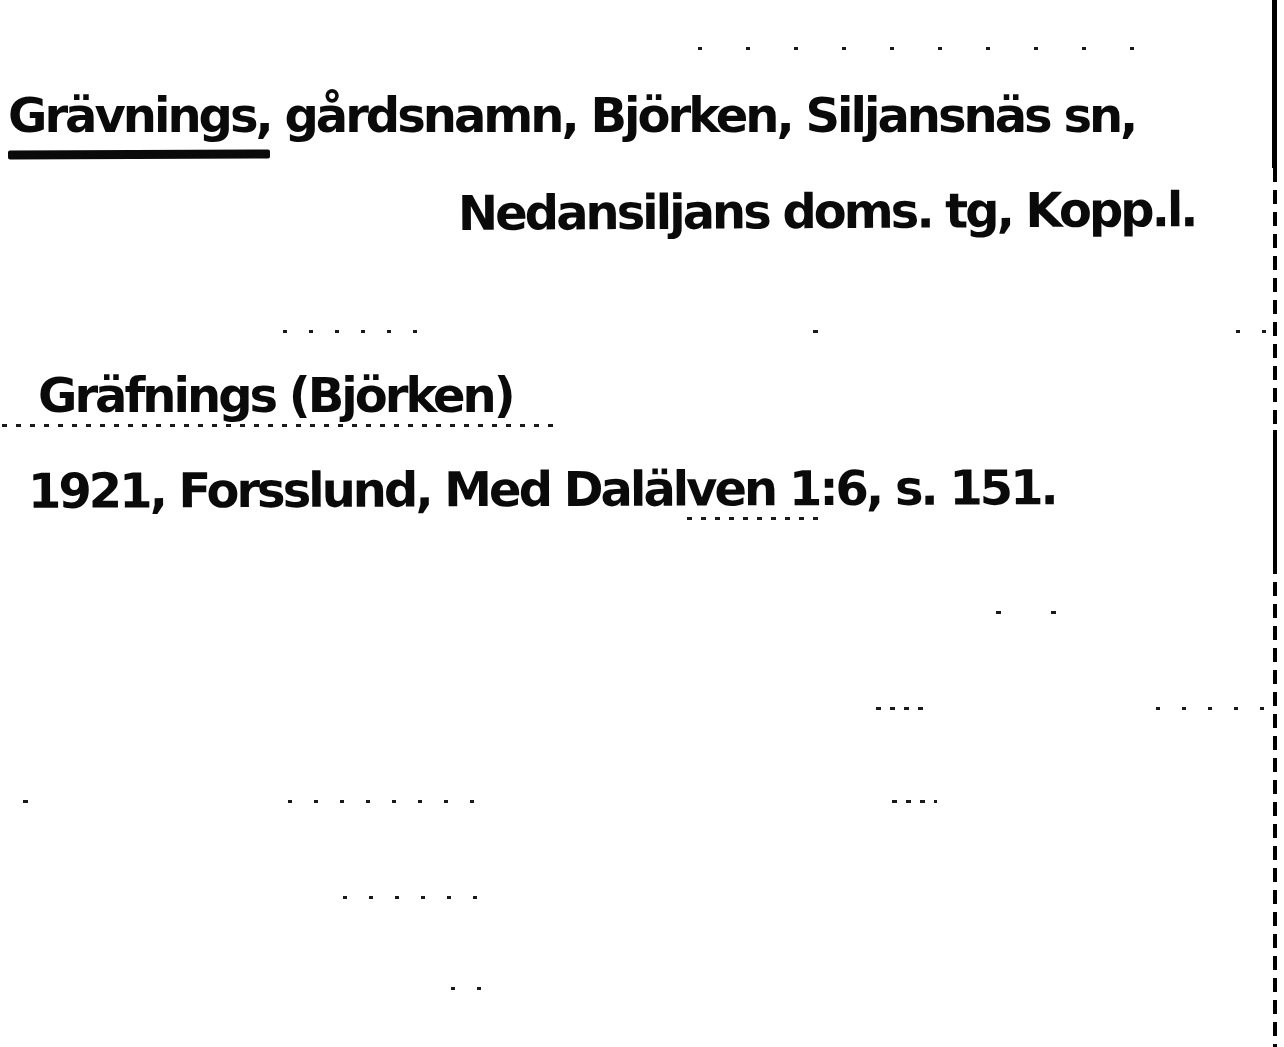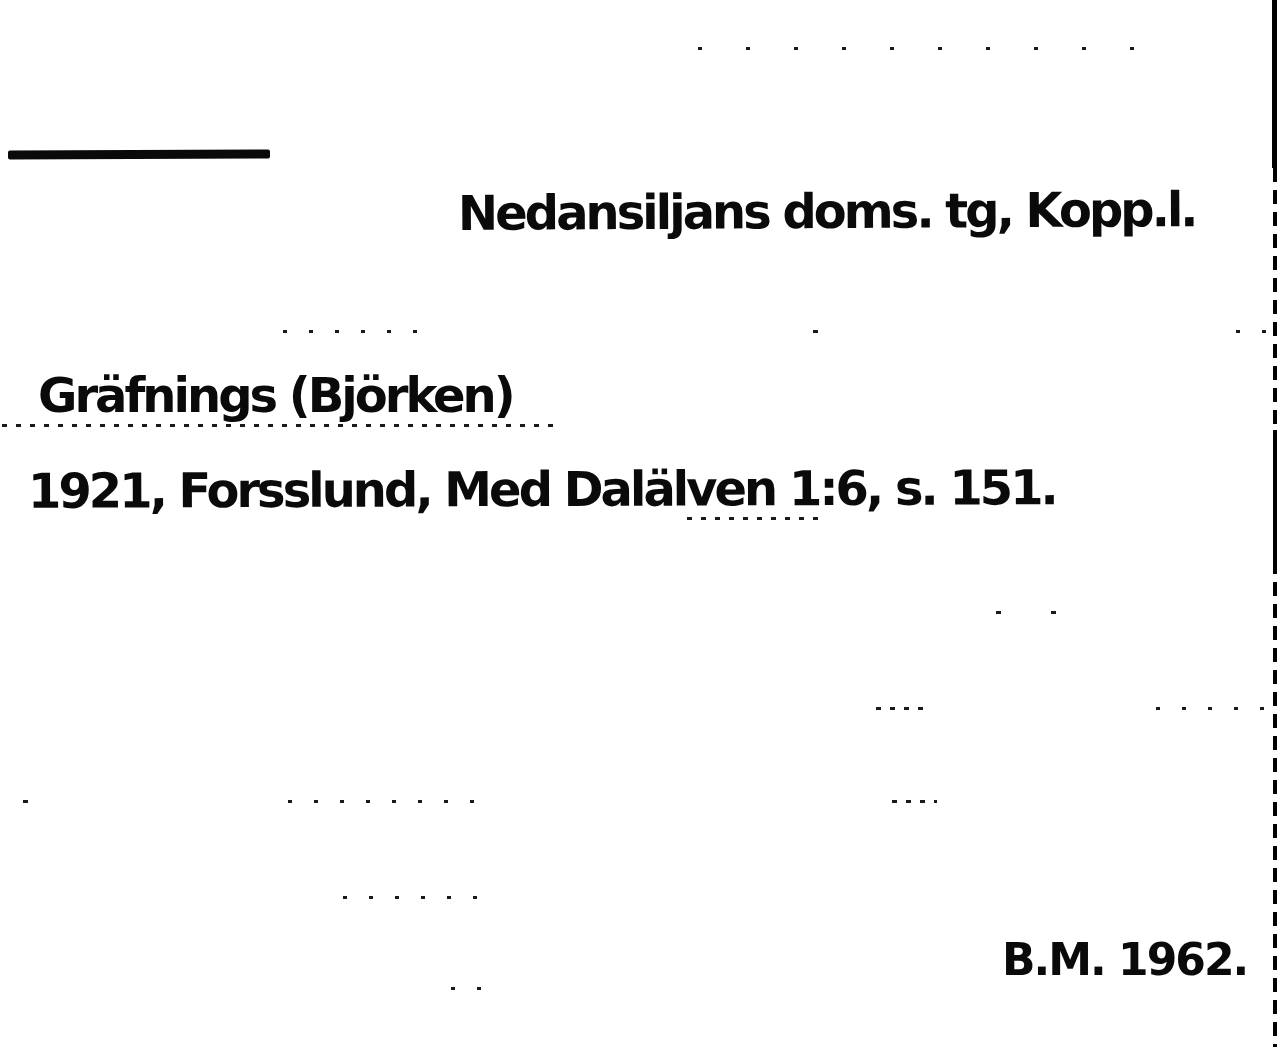--- a/index.html
+++ b/index.html
@@ -70,23 +70,25 @@
   <div class="dots" style="left:288px;top:800px;width:205px;"></div>
   <div class="dots-dense" style="left:892px;top:800px;width:45px;"></div>
   <div class="dots" style="left:343px;top:896px;width:152px;"></div>
   <div class="dots" style="left:451px;top:987px;width:42px;"></div>
 
   <div class="edge-solid" style="left:1272px;top:0;width:5px;height:168px;"></div>
   <div class="edge-dashed" style="left:1273px;top:168px;width:4px;height:262px;"></div>
   <div class="edge-solid" style="left:1273px;top:430px;width:4px;height:130px;"></div>
   <div class="edge-dashed" style="left:1273px;top:560px;width:4px;height:487px;"></div>
 
+  <div class="hw hw-main headline">
+    <span>Grävnings</span><span>, gårdsnamn, Björken, Siljansnäs sn,</span>
+  </div>
   <div class="headline-underline"></div>
 
   <div class="hw hw-main district">Nedansiljans doms. tg, Kopp.l.</div>
 
   <div class="hw hw-main variant">Gräfnings (Björken)</div>
 
   <div class="hw hw-main citation">1921, Forsslund, Med Dalälven 1:6, s. 151.</div>
 
-  <div class="hw hw-sig signature">B.M. 1962.</div>
 
 </div>
 
 </body></html>

